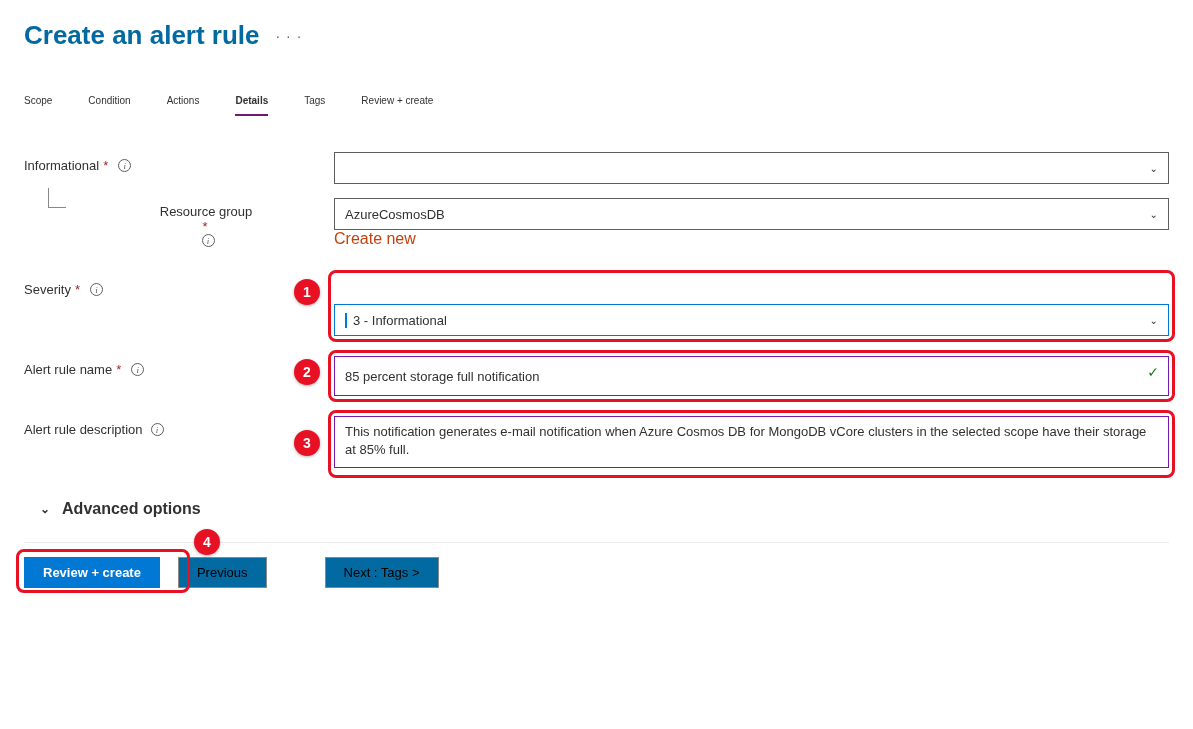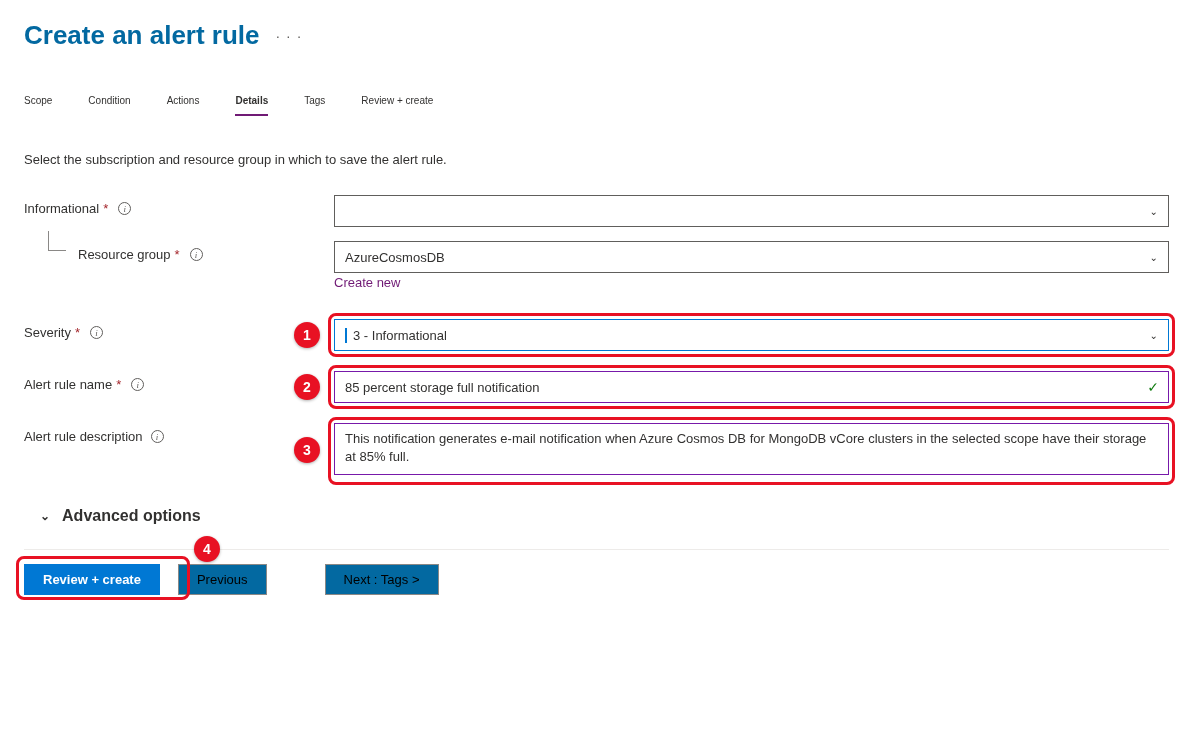--- a/index.html
+++ b/index.html
@@ -7,35 +7,35 @@
 .header { display: flex; align-items: center; gap: 16px; margin-bottom: 36px; }
 .page-title { font-size: 26px; font-weight: 600; color: #0369a1; }
 .more-icon { color: #605e5c; cursor: pointer; font-size: 14px; letter-spacing: 1px; }
 .tabs { display: flex; gap: 0; border-bottom: none; margin-bottom: 36px; }
 .tab { padding: 8px 0; margin-right: 36px; font-size: 10px; color: #323130; cursor: pointer; border-bottom: 2px solid transparent; }
 .tab.active { font-weight: 600; border-bottom: 2px solid #701a75; }
 .section-title { font-size: 14px; font-weight: 600; margin-bottom: 14px; color: #1b1a19; }
 .section-desc { font-size: 13px; color: #323130; margin-bottom: 28px; }
 .form-row { display: flex; align-items: flex-start; margin-bottom: 14px; }
 .form-label-col { width: 310px; display: flex; align-items: center; padding-top: 6px; font-size: 13px; color: #323130; }
-.form-label-col.indented { padding-left: 54px; position: relative; }
+.form-label-col.indented { padding-left: 54px; position: relative; flex-direction: column; }
 .indent-line { position: absolute; left: 24px; top: -10px; width: 18px; height: 20px; border-left: 1px solid #8a8886; border-bottom: 1px solid #8a8886; }
 .required { color: #a4262c; margin-left: 4px; margin-right: 6px; }
 .info-icon { display: inline-flex; width: 13px; height: 13px; border: 1px solid #605e5c; border-radius: 50%; align-items: center; justify-content: center; font-size: 9px; color: #605e5c; font-style: italic; font-family: Georgia, serif; margin-left: 4px; }
 .form-control-col { flex: 1; position: relative; }
 .select-box, .text-input, .textarea-box { width: 100%; border: 1px solid #605e5c; padding: 6px 10px; font-size: 13px; font-family: inherit; background: #fff; color: #323130; }
 .select-box { display: flex; justify-content: space-between; align-items: center; cursor: pointer; height: 32px; }
 .chevron { font-size: 10px; color: #323130; }
-.text-input { height: 32px; }
+.text-input { height: 40px; }
 .text-input.validated { border: 1px solid #7719aa; padding-right: 32px; }
 .textarea-box { resize: none; min-height: 52px; line-height: 1.4; border: 1px solid #7719aa; }
-.select-active { border: 1px solid #0078d4; }
+.select-active { border: 1px solid #0078d4; margin-top: 28px; }
 .select-active .sel-text { border-left: 2px solid #0078d4; padding-left: 6px; }
 .checkmark { position: absolute; right: 10px; top: 8px; color: #107c10; font-size: 14px; }
-.link { color: #701a75; font-size: 13px; cursor: pointer; display: inline-block; }
+.link { color: #c2410c; font-size: 16px; cursor: pointer; display: inline-block; }
 .adv-row { display: flex; align-items: center; gap: 12px; margin: 24px 0 24px 16px; cursor: pointer; font-weight: 600; }
 .adv-chevron { font-size: 12px; }
 .footer { display: flex; gap: 18px; align-items: center; padding-top: 14px; border-top: 1px solid #edebe9; }
 .btn { padding: 7px 18px; font-size: 13px; border: 1px solid #8a8886; background: #0369a1; cursor: pointer; font-family: inherit; }
 .btn.primary { background: #0078d4; color: #fff; border-color: #0078d4; font-weight: 600; }
 .annot-box { position: absolute; border: 3px solid #e81123; border-radius: 8px; pointer-events: none; }
 .annot-num { position: absolute; width: 26px; height: 26px; background: #e81123; color: #fff; border-radius: 50%; display: flex; align-items: center; justify-content: center; font-weight: 600; font-size: 14px; pointer-events: none; box-shadow: 0 1px 3px rgba(0,0,0,.3); }
 .highlight-wrap { position: relative; }
 .section-block { margin-bottom: 28px; }
 .ml { margin-left: 133px; }
@@ -51,21 +51,20 @@
 <div class="tabs">
   <div class="tab">Scope</div>
   <div class="tab">Condition</div>
   <div class="tab">Actions</div>
   <div class="tab active">Details</div>
   <div class="tab">Tags</div>
   <div class="tab">Review + create</div>
 </div>
 
 <div class="section-block">
-  <div class="section-desc">Select the subscription and resource group in which to save the alert rule.</div>
 
   <div class="form-row">
     <div class="form-label-col">
       <span>Informational</span>
       <span class="required">*</span>
       <span class="info-icon">i</span>
     </div>
     <div class="form-control-col">
       <div class="select-box">
         <span></span>

